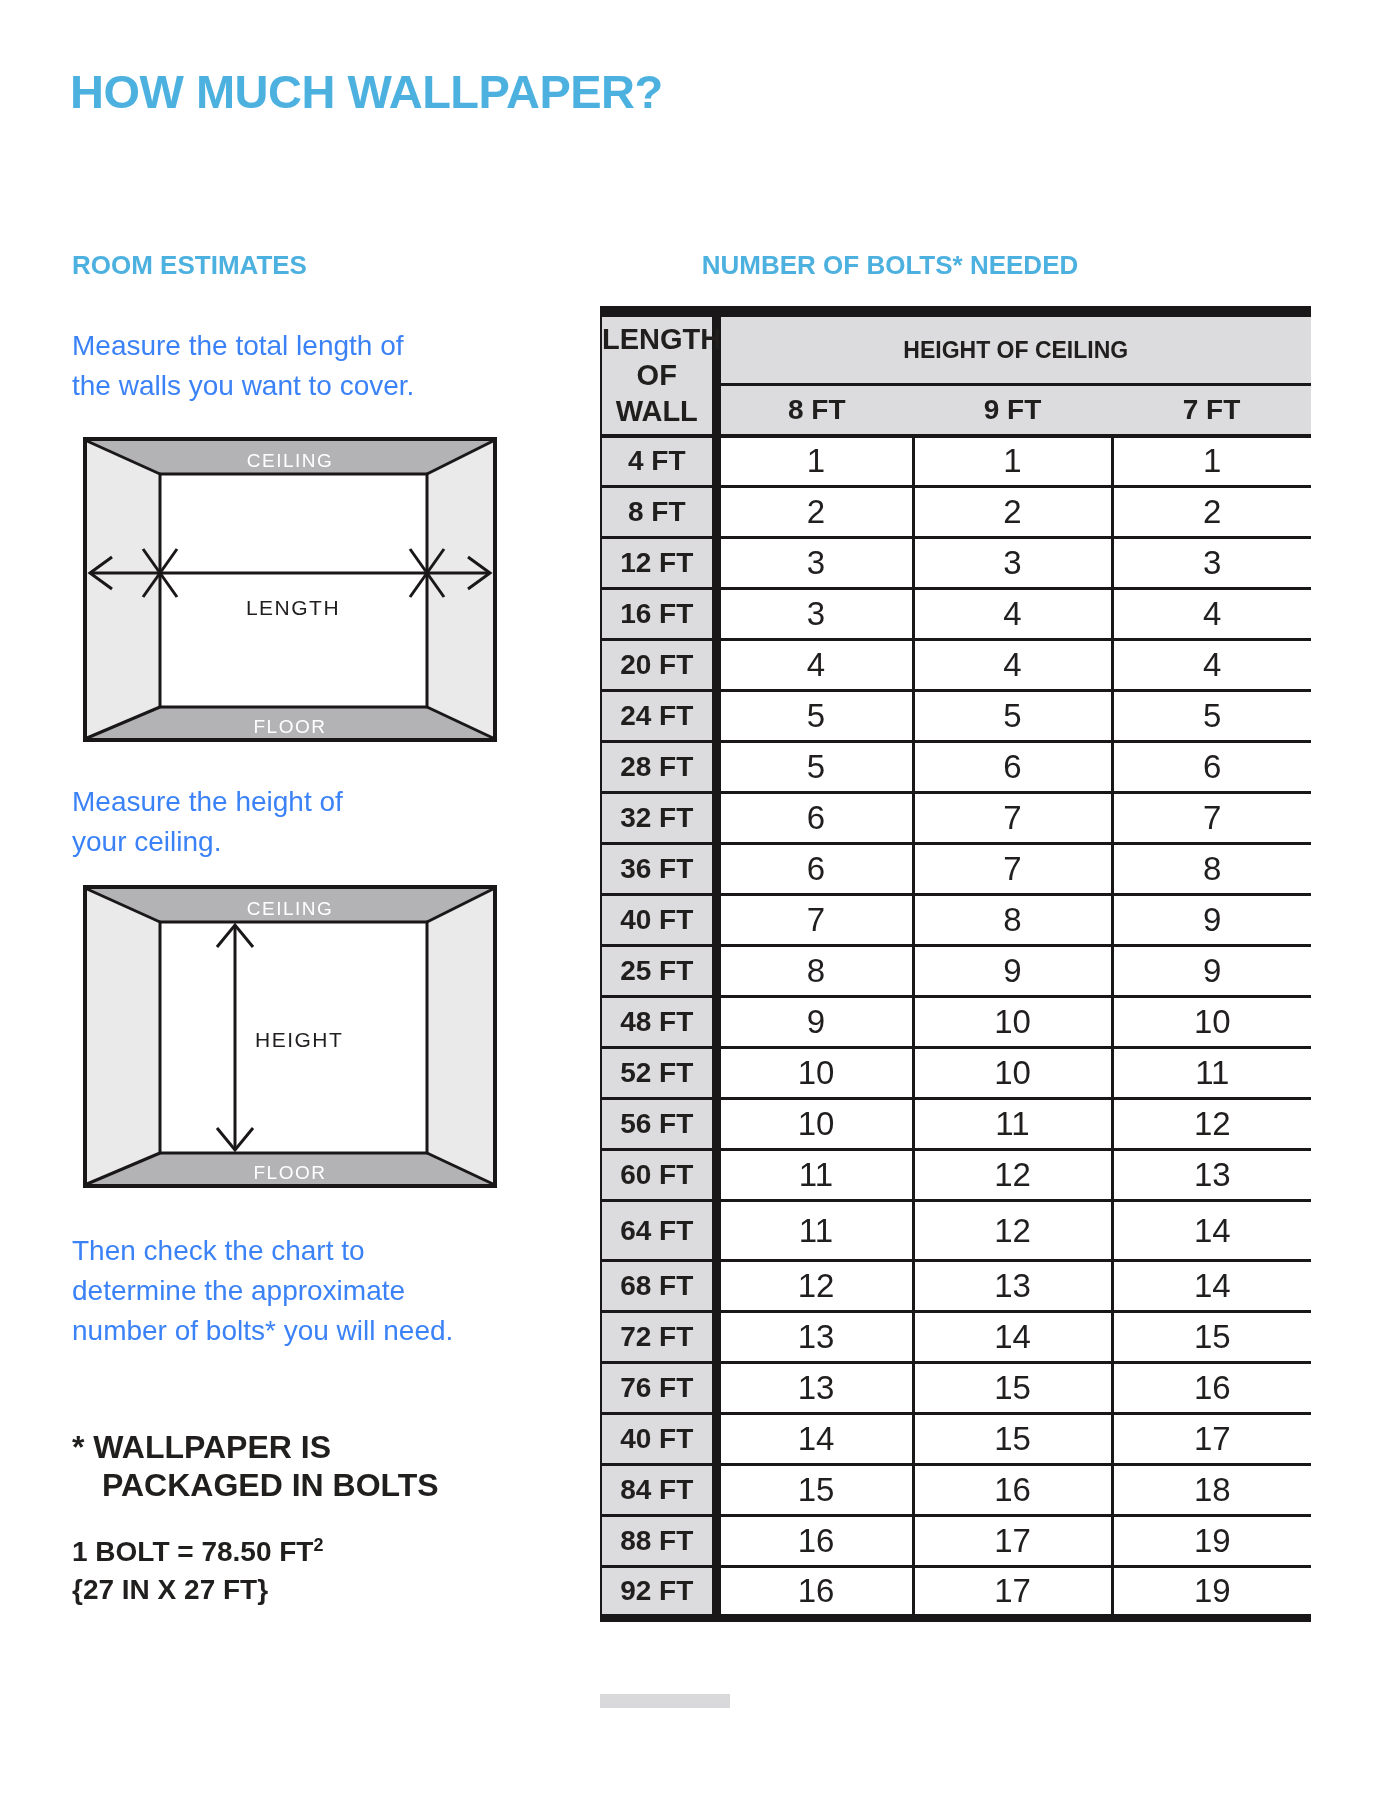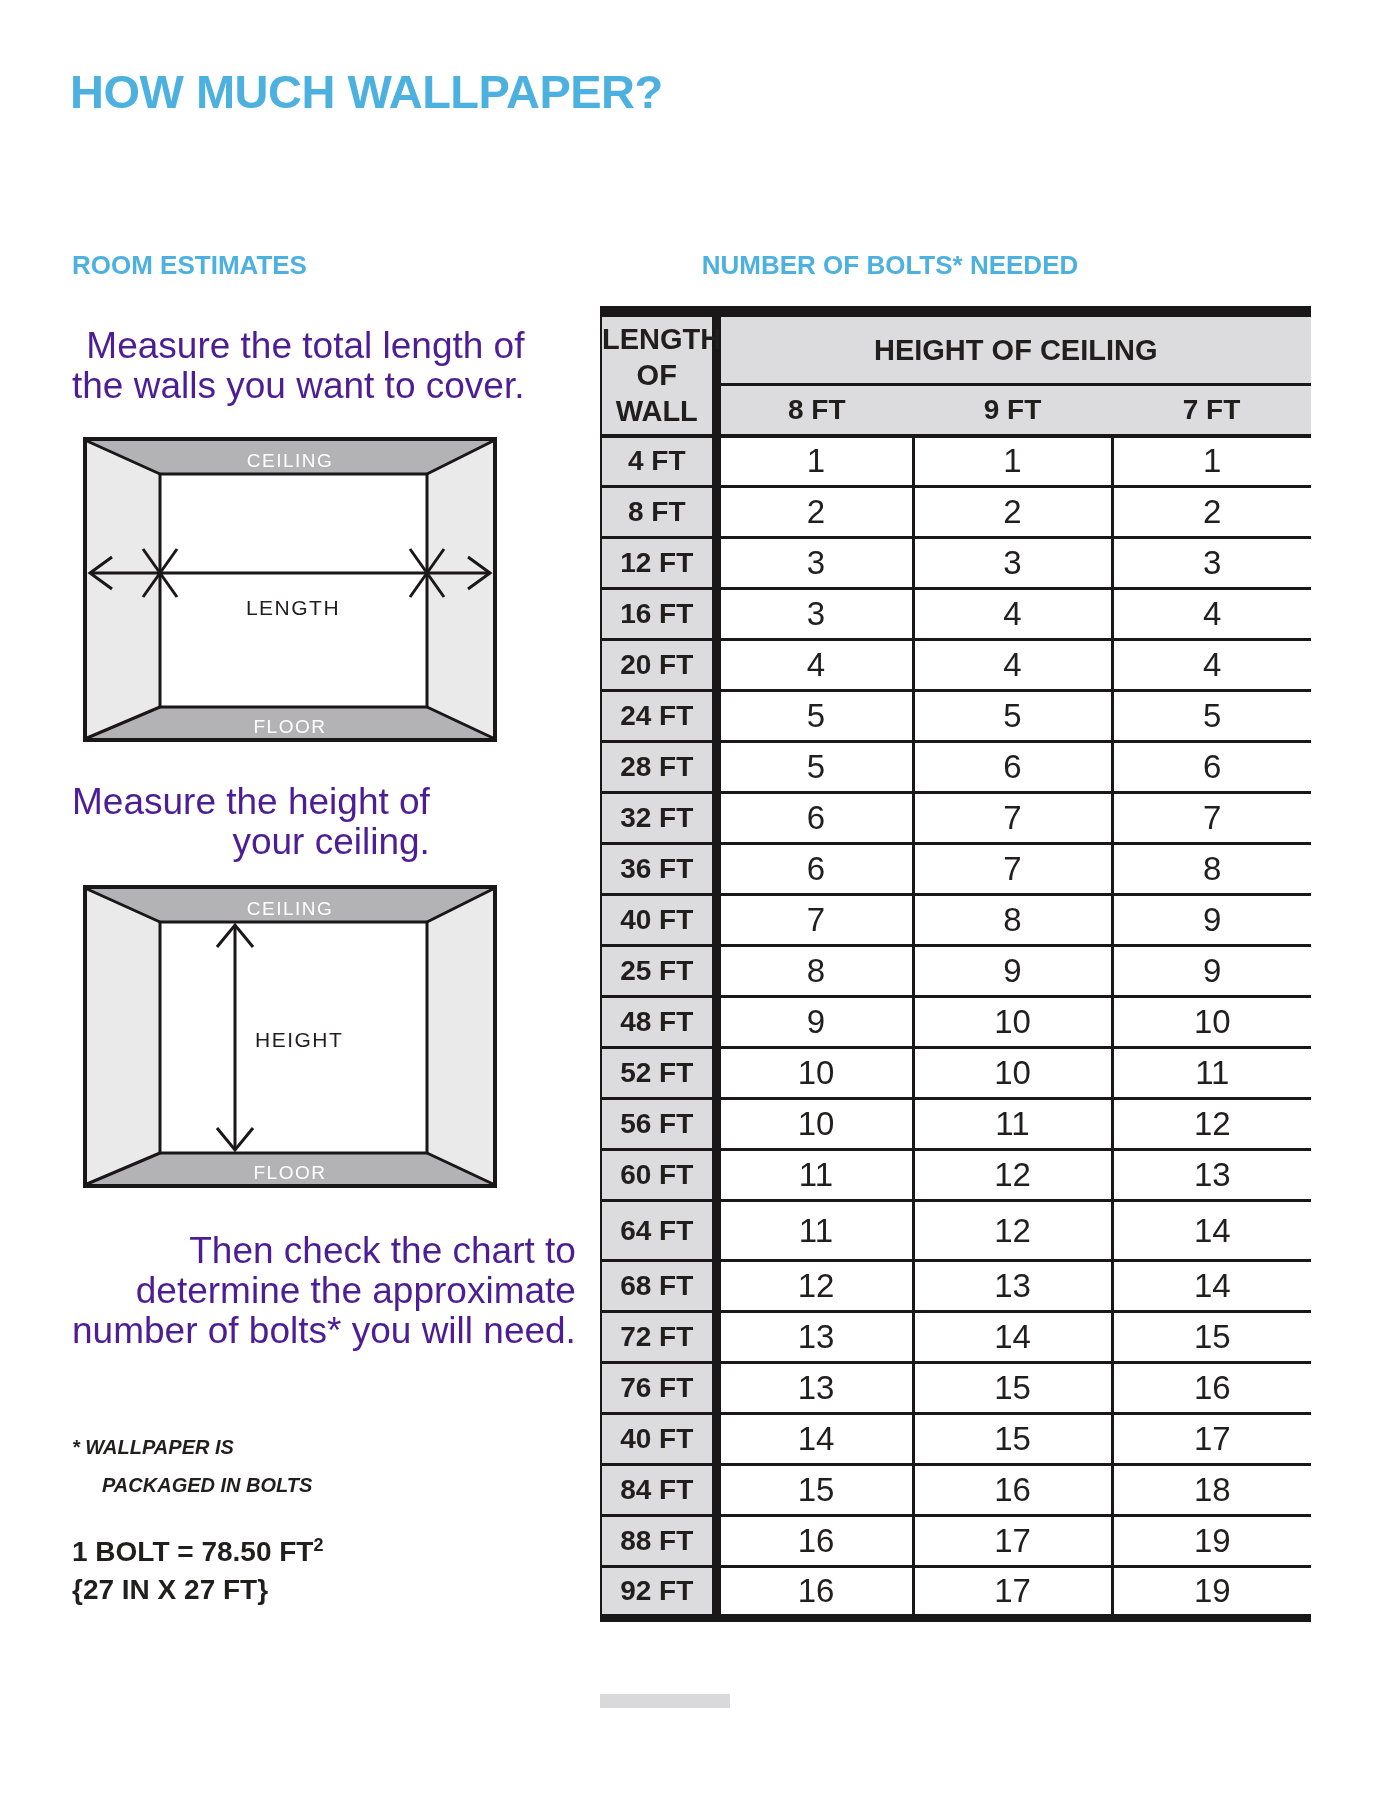--- a/index.html
+++ b/index.html
@@ -14,28 +14,27 @@
     left:70px; top:64px; font-size:47px; font-weight:bold;
     letter-spacing:-0.5px; color:#4DB1E0; white-space:nowrap;
   }
   .section-heading {
     top:250px; font-size:26px; font-weight:bold; color:#4DB1E0; white-space:nowrap;text-align:center;
   }
   .room-heading { left:72px; }
   .bolts-heading { left:890px; transform:translateX(-50%); }
 
   .para {
-    left:72px; font-size:37px; line-height:40px; color:#4c1d95;
+    left:72px; font-size:28px; line-height:40px; color:#3b82f6;
     white-space:pre-line;
-    text-align:right;
   }
 
   .footnote {
-    left:72px; top:1428px; font-size:20px; font-weight:bold; line-height:38px;
-    color:#211e1e; white-space:nowrap;font-style:italic;
+    left:72px; top:1428px; font-size:32px; font-weight:bold; line-height:38px;
+    color:#211e1e; white-space:nowrap;
   }
   .footnote .indent { padding-left:30px; }
   .bolt-eq {
     left:72px; top:1526px; font-size:28px; font-weight:bold; line-height:38px;
     color:#211e1e; white-space:nowrap;
   }
   .bolt-eq sup { font-size:18px; }
 
   
   .diagram-svg { position:absolute; left:83px; }
@@ -52,21 +51,21 @@
     border-top:11px solid #1a1718; border-left:2px solid #1a1718;
     border-bottom:8px solid #1a1718;
     position:relative;
   }
   table.bolts th, table.bolts td { padding:0; text-align:center; vertical-align:middle; }
   .cell-gray { background:#dcdcde; }
   th.corner {
     border-right:9px solid #1a1718; border-bottom:4px solid #1a1718;
     font-size:29px; font-weight:bold; line-height:36px; white-space:pre-line;
   }
-  th.group-head { border-bottom:3px solid #1a1718; font-size:29px; font-weight:bold; }
+  th.group-head { border-bottom:3px solid #1a1718; font-size:23px; font-weight:bold; }
   th.sub-head { border-bottom:4px solid #1a1718; font-size:28px; font-weight:bold; }
   th.rowhead {
     background:#dcdcde; border-right:9px solid #1a1718; border-top:3px solid #1a1718;
     font-size:28px; font-weight:bold;
   }
   td.val {
     background:#ffffff; border-top:3px solid #1a1718;
     font-size:33px; font-weight:normal; color:#211e1e;
   }
   td.val.sep { border-left:3px solid #1a1718; }

